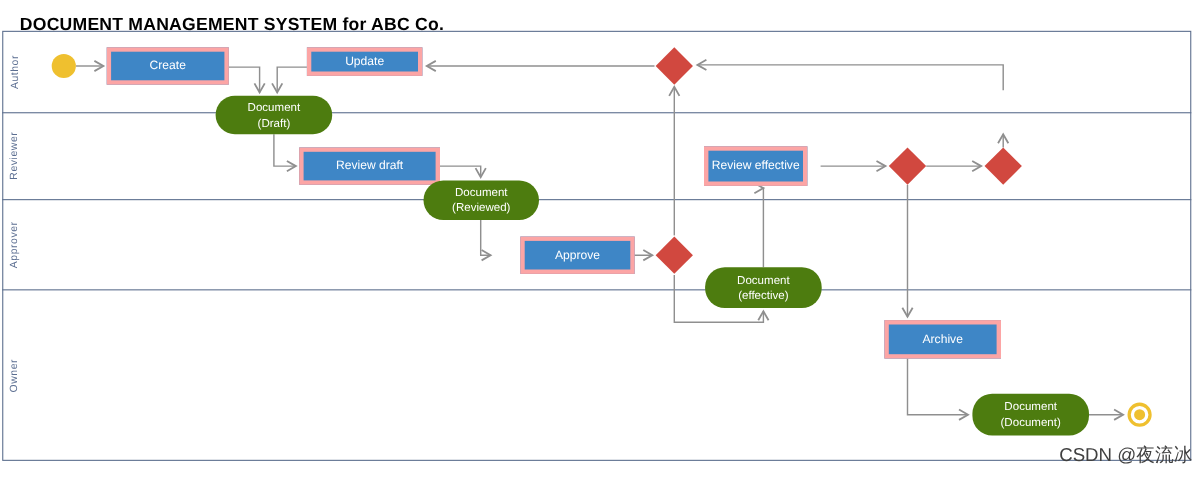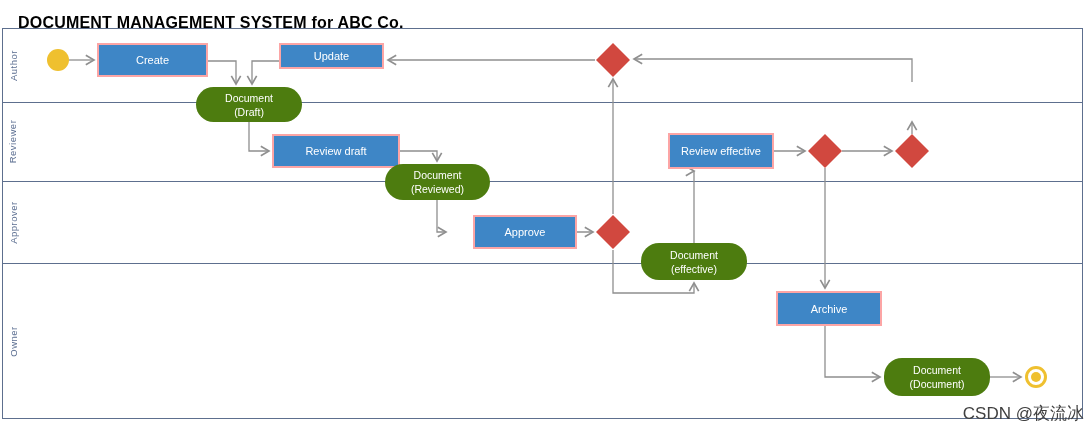--- a/index.html
+++ b/index.html
@@ -4,21 +4,21 @@
 <style>
   html,body{margin:0;padding:0;background:#ffffff;}
   #canvas{position:relative;width:1092px;height:434px;background:#ffffff;overflow:hidden;
           font-family:"Liberation Sans","DejaVu Sans",sans-serif;}
   #title{position:absolute;left:18px;top:2px;font-size:16px;font-weight:700;color:#000000;letter-spacing:0.2px;margin-top:12px;}
   #frame{position:absolute;left:2px;top:28px;width:1081px;height:391px;border:1.4px solid #5d6f8e;box-sizing:border-box;background:#ffffff;}
   .laneline{position:absolute;left:2px;width:1081px;height:0;border-top:1.4px solid #5d6f8e;}
   .lane-label-box{position:absolute;left:3px;width:20px;display:flex;align-items:center;justify-content:center;}
   .lane-label-box span{transform:rotate(-90deg);white-space:nowrap;font-size:9.5px;color:#5b6e91;letter-spacing:0.5px;}
   svg.wires{position:absolute;left:0;top:0;width:1092px;height:434px;pointer-events:none;}
-  .process{position:absolute;background:#3e86c6;border:2px solid #fca5a5;box-sizing:border-box;
+  .process{position:absolute;background:#3e86c6;border:4px solid #fca5a5;box-sizing:border-box;
            display:flex;align-items:center;justify-content:center;color:#ffffff;font-size:11px;}
   .objectnode{position:absolute;background:#4d7c0f;border-radius:18px;box-sizing:border-box;
            display:flex;flex-direction:column;align-items:center;justify-content:center;color:#ffffff;font-size:10.5px;line-height:14px;}
   .diamond{position:absolute;width:24px;height:24px;background:#d1483f;transform:rotate(45deg);}
   .startnode{position:absolute;width:22px;height:22px;border-radius:50%;background:#efc02f;}
   .endnode{position:absolute;width:22px;height:22px;border-radius:50%;border:3px solid #efc02f;background:#ffffff;box-sizing:border-box;
            display:flex;align-items:center;justify-content:center;}
   .endnode .dot{width:10px;height:10px;border-radius:50%;background:#efc02f;}
   #watermark{position:absolute;right:8px;top:402px;font-size:17px;color:#404040;z-index:30;background:transparent;}
   .z-node{z-index:10;}
@@ -100,34 +100,34 @@
     <span>(Reviewed)</span>
   </div>
 
   <div class="process z-node" style="left:449px;top:215px;width:104px;height:34px;margin-left:24px;">
     <span>Approve</span>
   </div>
 
   <div class="diamond z-node" style="left:601px;top:220px;"></div>
   <div class="diamond z-node" style="left:601px;top:48px;"></div>
 
-  <div class="process z-node" style="left:640px;top:133px;width:106px;height:36px;margin-left:28px;">
+  <div class="process z-node" style="left:640px;top:133px;width:94px;height:36px;">
     <span>Review effective</span>
   </div>
 
   <div class="diamond z-node" style="left:813px;top:139px;"></div>
   <div class="diamond z-node" style="left:900px;top:139px;"></div>
 
 
   <div class="objectnode z-node" style="left:641px;top:243px;width:106px;height:37px;">
     <span>Document</span>
     <span>(effective)</span>
   </div>
 
-  <div class="process z-node" style="left:776px;top:291px;width:106px;height:35px;">
+  <div class="process z-node" style="left:804px;top:291px;width:106px;height:35px;">
     <span>Archive</span>
   </div>
 
   <div class="objectnode z-node" style="left:884px;top:358px;width:106px;height:38px;">
     <span>Document</span>
     <span>(Document)</span>
   </div>
 
   <div class="endnode z-node" style="left:1025px;top:366px;">
     <div class="dot"></div>

